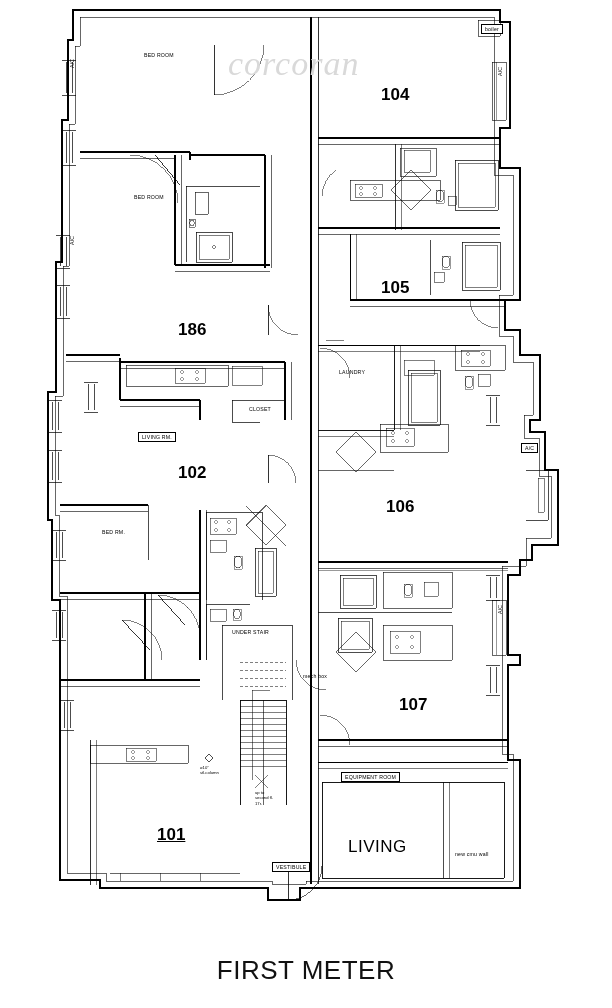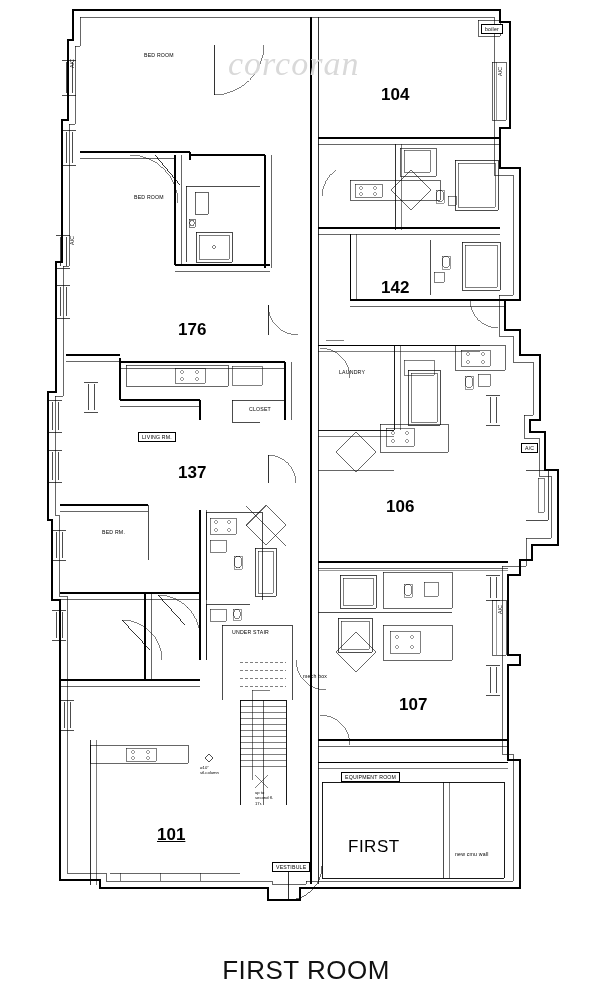--- a/index.html
+++ b/index.html
@@ -400,47 +400,47 @@
       </g>
 
       <path d="M404,150 L430,150 L430,172 L404,172 Z" stroke-width="0.5"></path>
       <path d="M326,340 L344,340" stroke-width="0.5"></path>
     </g>
   </svg>
 
   <div class="watermark">corcoran</div>
 
   <div class="unit-label" style="left:157px; top:825px;text-decoration:underline;">101</div>
-  <div class="unit-label" style="left:178px; top:463px;">137</div>
-  <div class="unit-label" style="left:178px; top:320px;">176</div>
+  <div class="unit-label" style="left:178px; top:463px;">102</div>
+  <div class="unit-label" style="left:178px; top:320px;">186</div>
   <div class="unit-label" style="left:381px; top:85px;text-align:right;">104</div>
-  <div class="unit-label" style="left:381px; top:278px;">142</div>
+  <div class="unit-label" style="left:381px; top:278px;">105</div>
   <div class="unit-label" style="left:386px; top:497px;">106</div>
   <div class="unit-label" style="left:399px; top:695px;text-align:right;">107</div>
 
   <div class="room-label" style="left:144px; top:52px;">BED ROOM</div>
   <div class="room-label" style="left:134px; top:194px;">BED ROOM</div>
   <div class="room-label boxed" style="left:138px; top:432px;">LIVING RM.</div>
   <div class="room-label" style="left:249px; top:406px;">CLOSET</div>
   <div class="room-label" style="left:102px; top:529px;">BED RM.</div>
   <div class="room-label" style="left:339px; top:369px;">LAUNDRY</div>
   <div class="room-label" style="left:232px; top:629px;">UNDER STAIR</div>
   <div class="room-label" style="left:303px; top:673px;">mech box</div>
   <div class="room-label boxed" style="left:341px; top:772px;">EQUIPMENT ROOM</div>
   <div class="room-label boxed" style="left:272px; top:862px;">VESTIBULE</div>
   <div class="room-label boxed" style="left:481px; top:24px;">boiler</div>
   <div class="room-label" style="left:497px; top:76px; transform:rotate(-90deg); transform-origin:left top;">A/C</div>
   <div class="room-label" style="left:69px; top:68px; transform:rotate(-90deg); transform-origin:left top;">A/C</div>
   <div class="room-label" style="left:69px; top:245px; transform:rotate(-90deg); transform-origin:left top;">A/C</div>
   <div class="room-label boxed" style="left:521px; top:443px;">A/C</div>
   <div class="room-label" style="left:497px; top:614px; transform:rotate(-90deg); transform-origin:left top;">A/C</div>
 
-  <div class="meter-label" style="left:348px; top:837px;">FIRST</div>
+  <div class="meter-label" style="left:348px; top:837px;">LIVING</div>
   <div class="room-label" style="left:455px; top:851px;">new cmu wall</div>
 
   <div class="tiny-note" style="left:200px; top:765px;">ø10"
 stl.column</div>
   <div class="tiny-note" style="left:255px; top:790px;">up to
 second fl.
 17r.</div>
 
-  <div class="footer-title">FIRST ROOM</div>
+  <div class="footer-title">FIRST METER</div>
 </div>
 
 </body></html>

